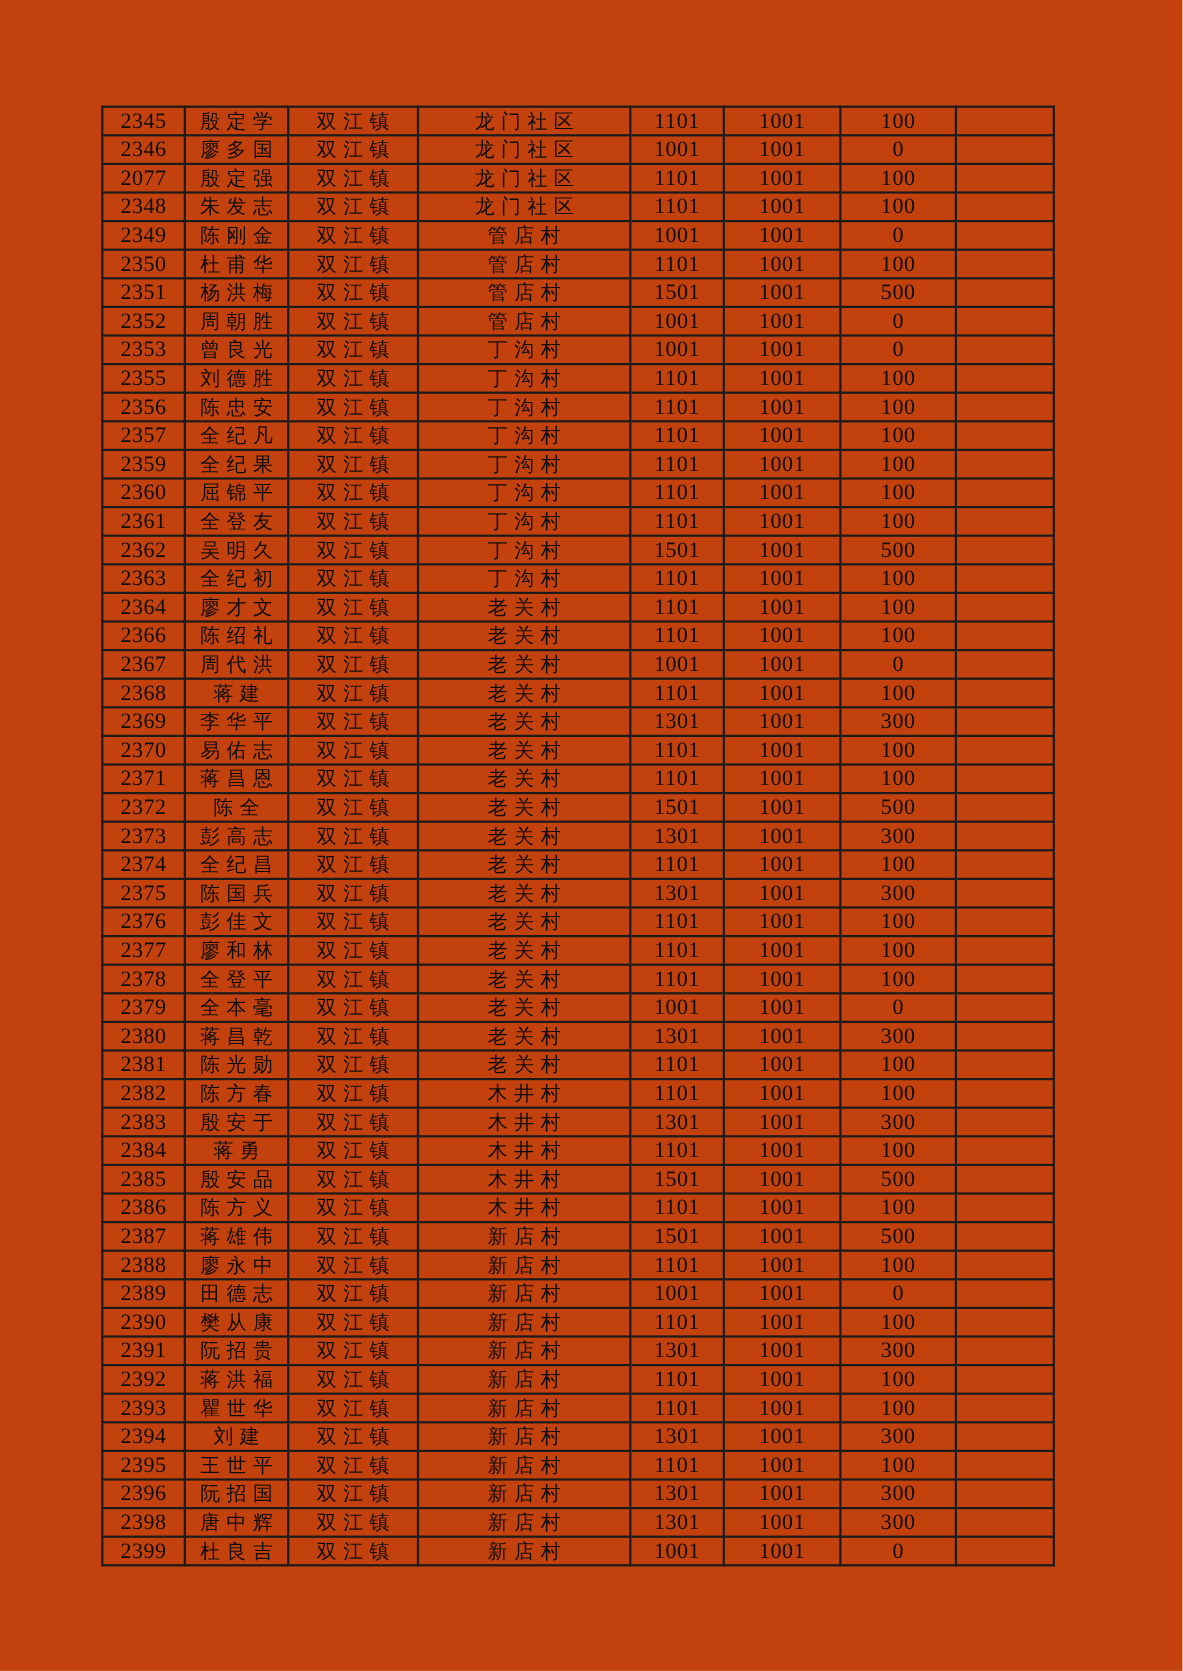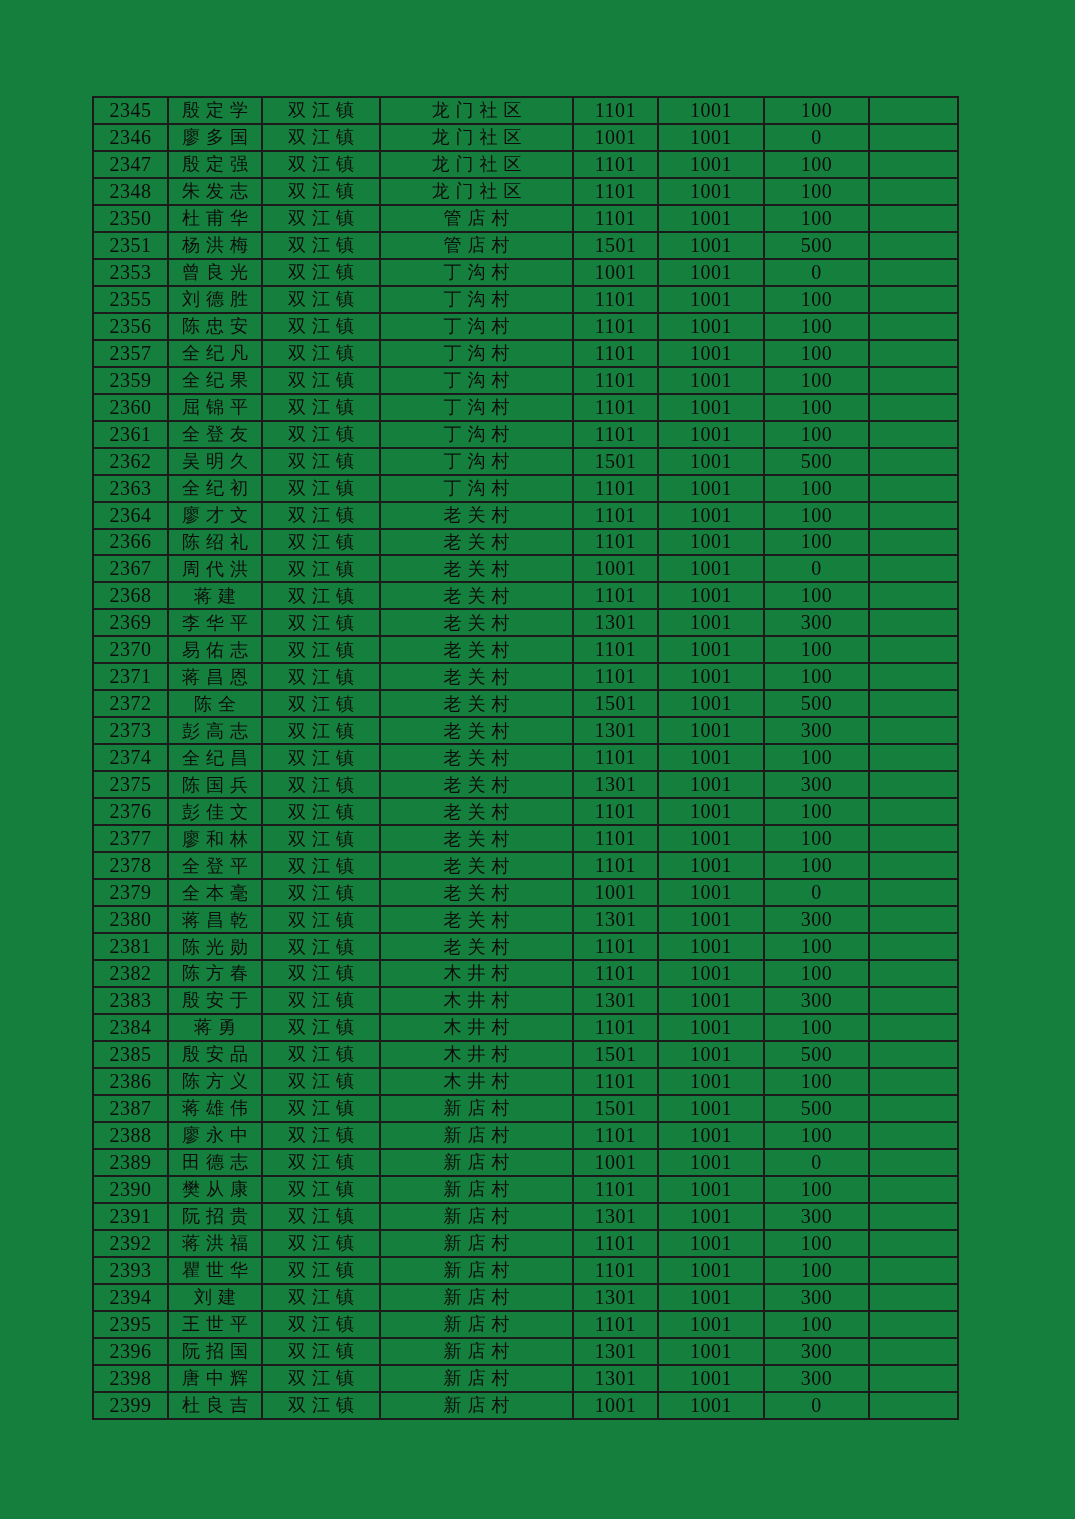--- a/index.html
+++ b/index.html
@@ -4,21 +4,21 @@
 <style>
   html, body {
     margin: 0;
     padding: 0;
     background: #ffffff;
   }
   .page {
     position: relative;
     width: 1075px;
     height: 1519px;
-    background: #15803d;
+    background: #c2410c;
     overflow: hidden;
   }
   table.grid {
     position: absolute;
     left: 92px;
     top: 96px;
     width: 865px;
     height: 1324px;
     border-collapse: collapse;
     table-layout: fixed;
@@ -77,57 +77,77 @@
     <td class="num">2346</td>
     <td class="cjk">廖多国</td>
     <td class="cjk">双江镇</td>
     <td class="cjk">龙门社区</td>
     <td class="num">1001</td>
     <td class="num">1001</td>
     <td class="num">0</td>
     <td class="blank"></td>
   </tr>
         <tr>
-    <td class="num">2347</td>
+    <td class="num">2077</td>
     <td class="cjk">殷定强</td>
     <td class="cjk">双江镇</td>
     <td class="cjk">龙门社区</td>
     <td class="num">1101</td>
     <td class="num">1001</td>
     <td class="num">100</td>
     <td class="blank"></td>
   </tr>
         <tr>
     <td class="num">2348</td>
     <td class="cjk">朱发志</td>
     <td class="cjk">双江镇</td>
     <td class="cjk">龙门社区</td>
     <td class="num">1101</td>
     <td class="num">1001</td>
     <td class="num">100</td>
     <td class="blank"></td>
   </tr>
         <tr>
+    <td class="num">2349</td>
+    <td class="cjk">陈刚金</td>
+    <td class="cjk">双江镇</td>
+    <td class="cjk">管店村</td>
+    <td class="num">1001</td>
+    <td class="num">1001</td>
+    <td class="num">0</td>
+    <td class="blank"></td>
+  </tr>
+        <tr>
     <td class="num">2350</td>
     <td class="cjk">杜甫华</td>
     <td class="cjk">双江镇</td>
     <td class="cjk">管店村</td>
     <td class="num">1101</td>
     <td class="num">1001</td>
     <td class="num">100</td>
     <td class="blank"></td>
   </tr>
         <tr>
     <td class="num">2351</td>
     <td class="cjk">杨洪梅</td>
     <td class="cjk">双江镇</td>
     <td class="cjk">管店村</td>
     <td class="num">1501</td>
     <td class="num">1001</td>
     <td class="num">500</td>
+    <td class="blank"></td>
+  </tr>
+        <tr>
+    <td class="num">2352</td>
+    <td class="cjk">周朝胜</td>
+    <td class="cjk">双江镇</td>
+    <td class="cjk">管店村</td>
+    <td class="num">1001</td>
+    <td class="num">1001</td>
+    <td class="num">0</td>
     <td class="blank"></td>
   </tr>
         <tr>
     <td class="num">2353</td>
     <td class="cjk">曾良光</td>
     <td class="cjk">双江镇</td>
     <td class="cjk">丁沟村</td>
     <td class="num">1001</td>
     <td class="num">1001</td>
     <td class="num">0</td>

